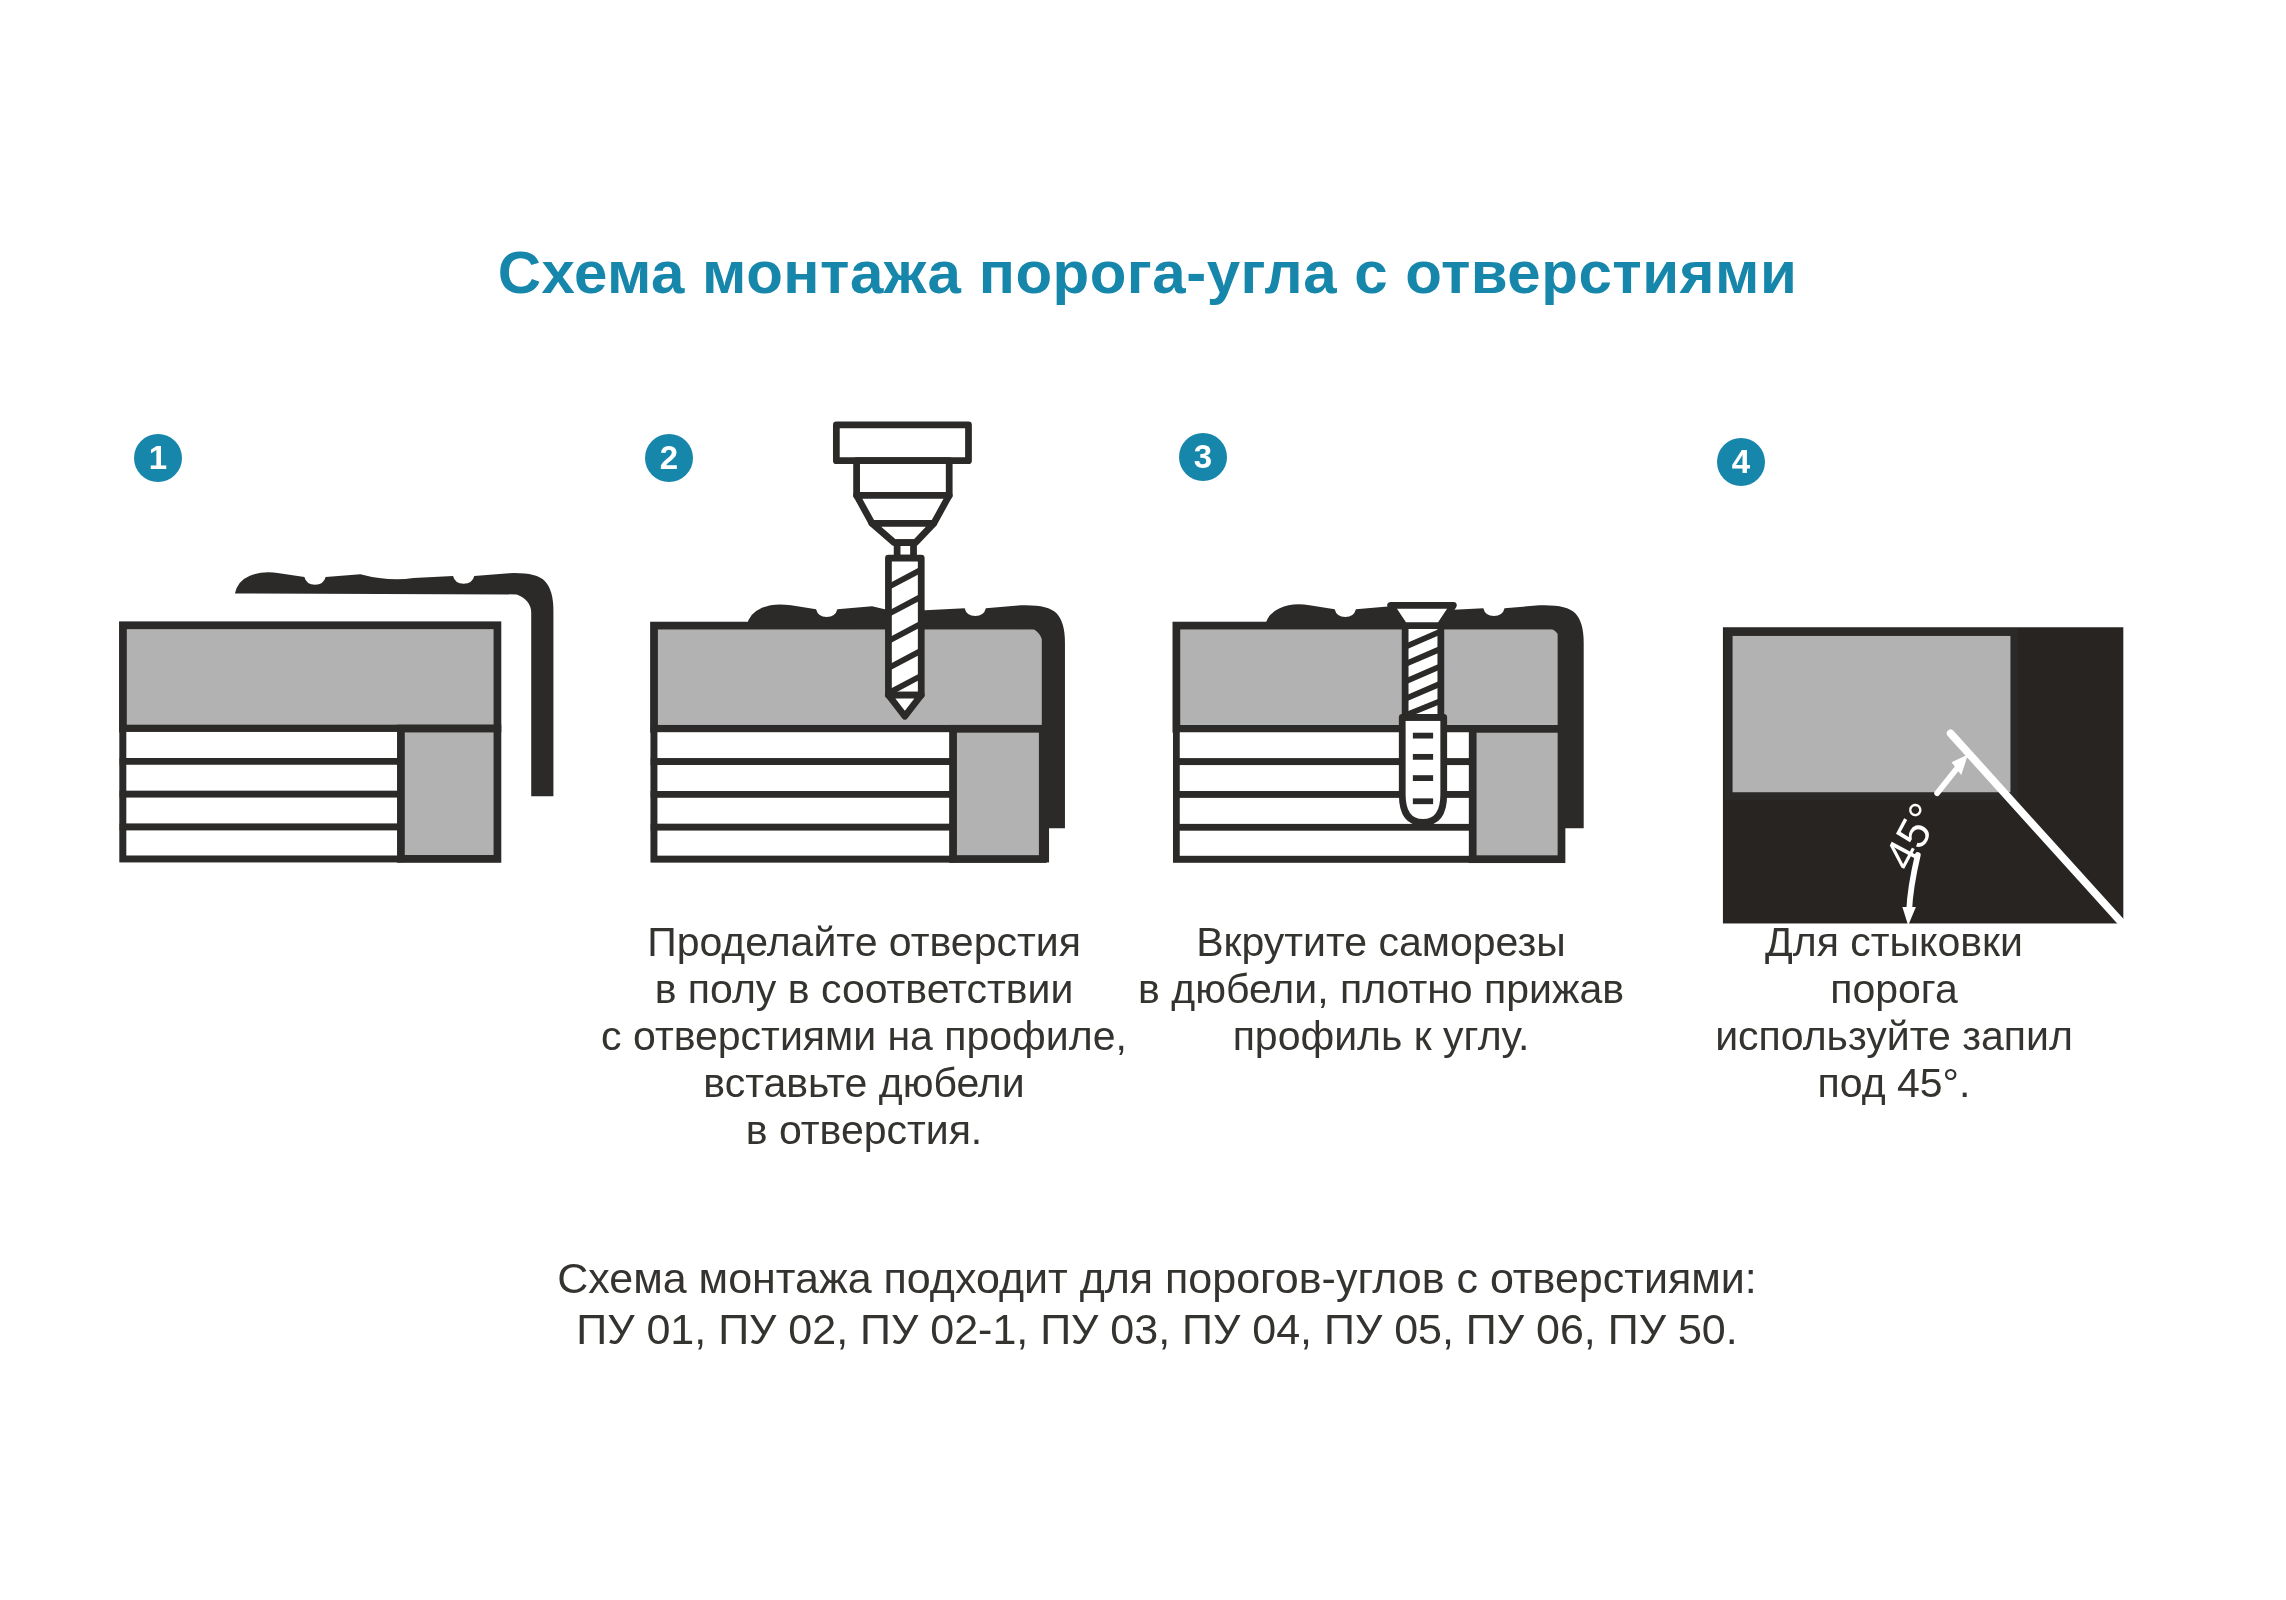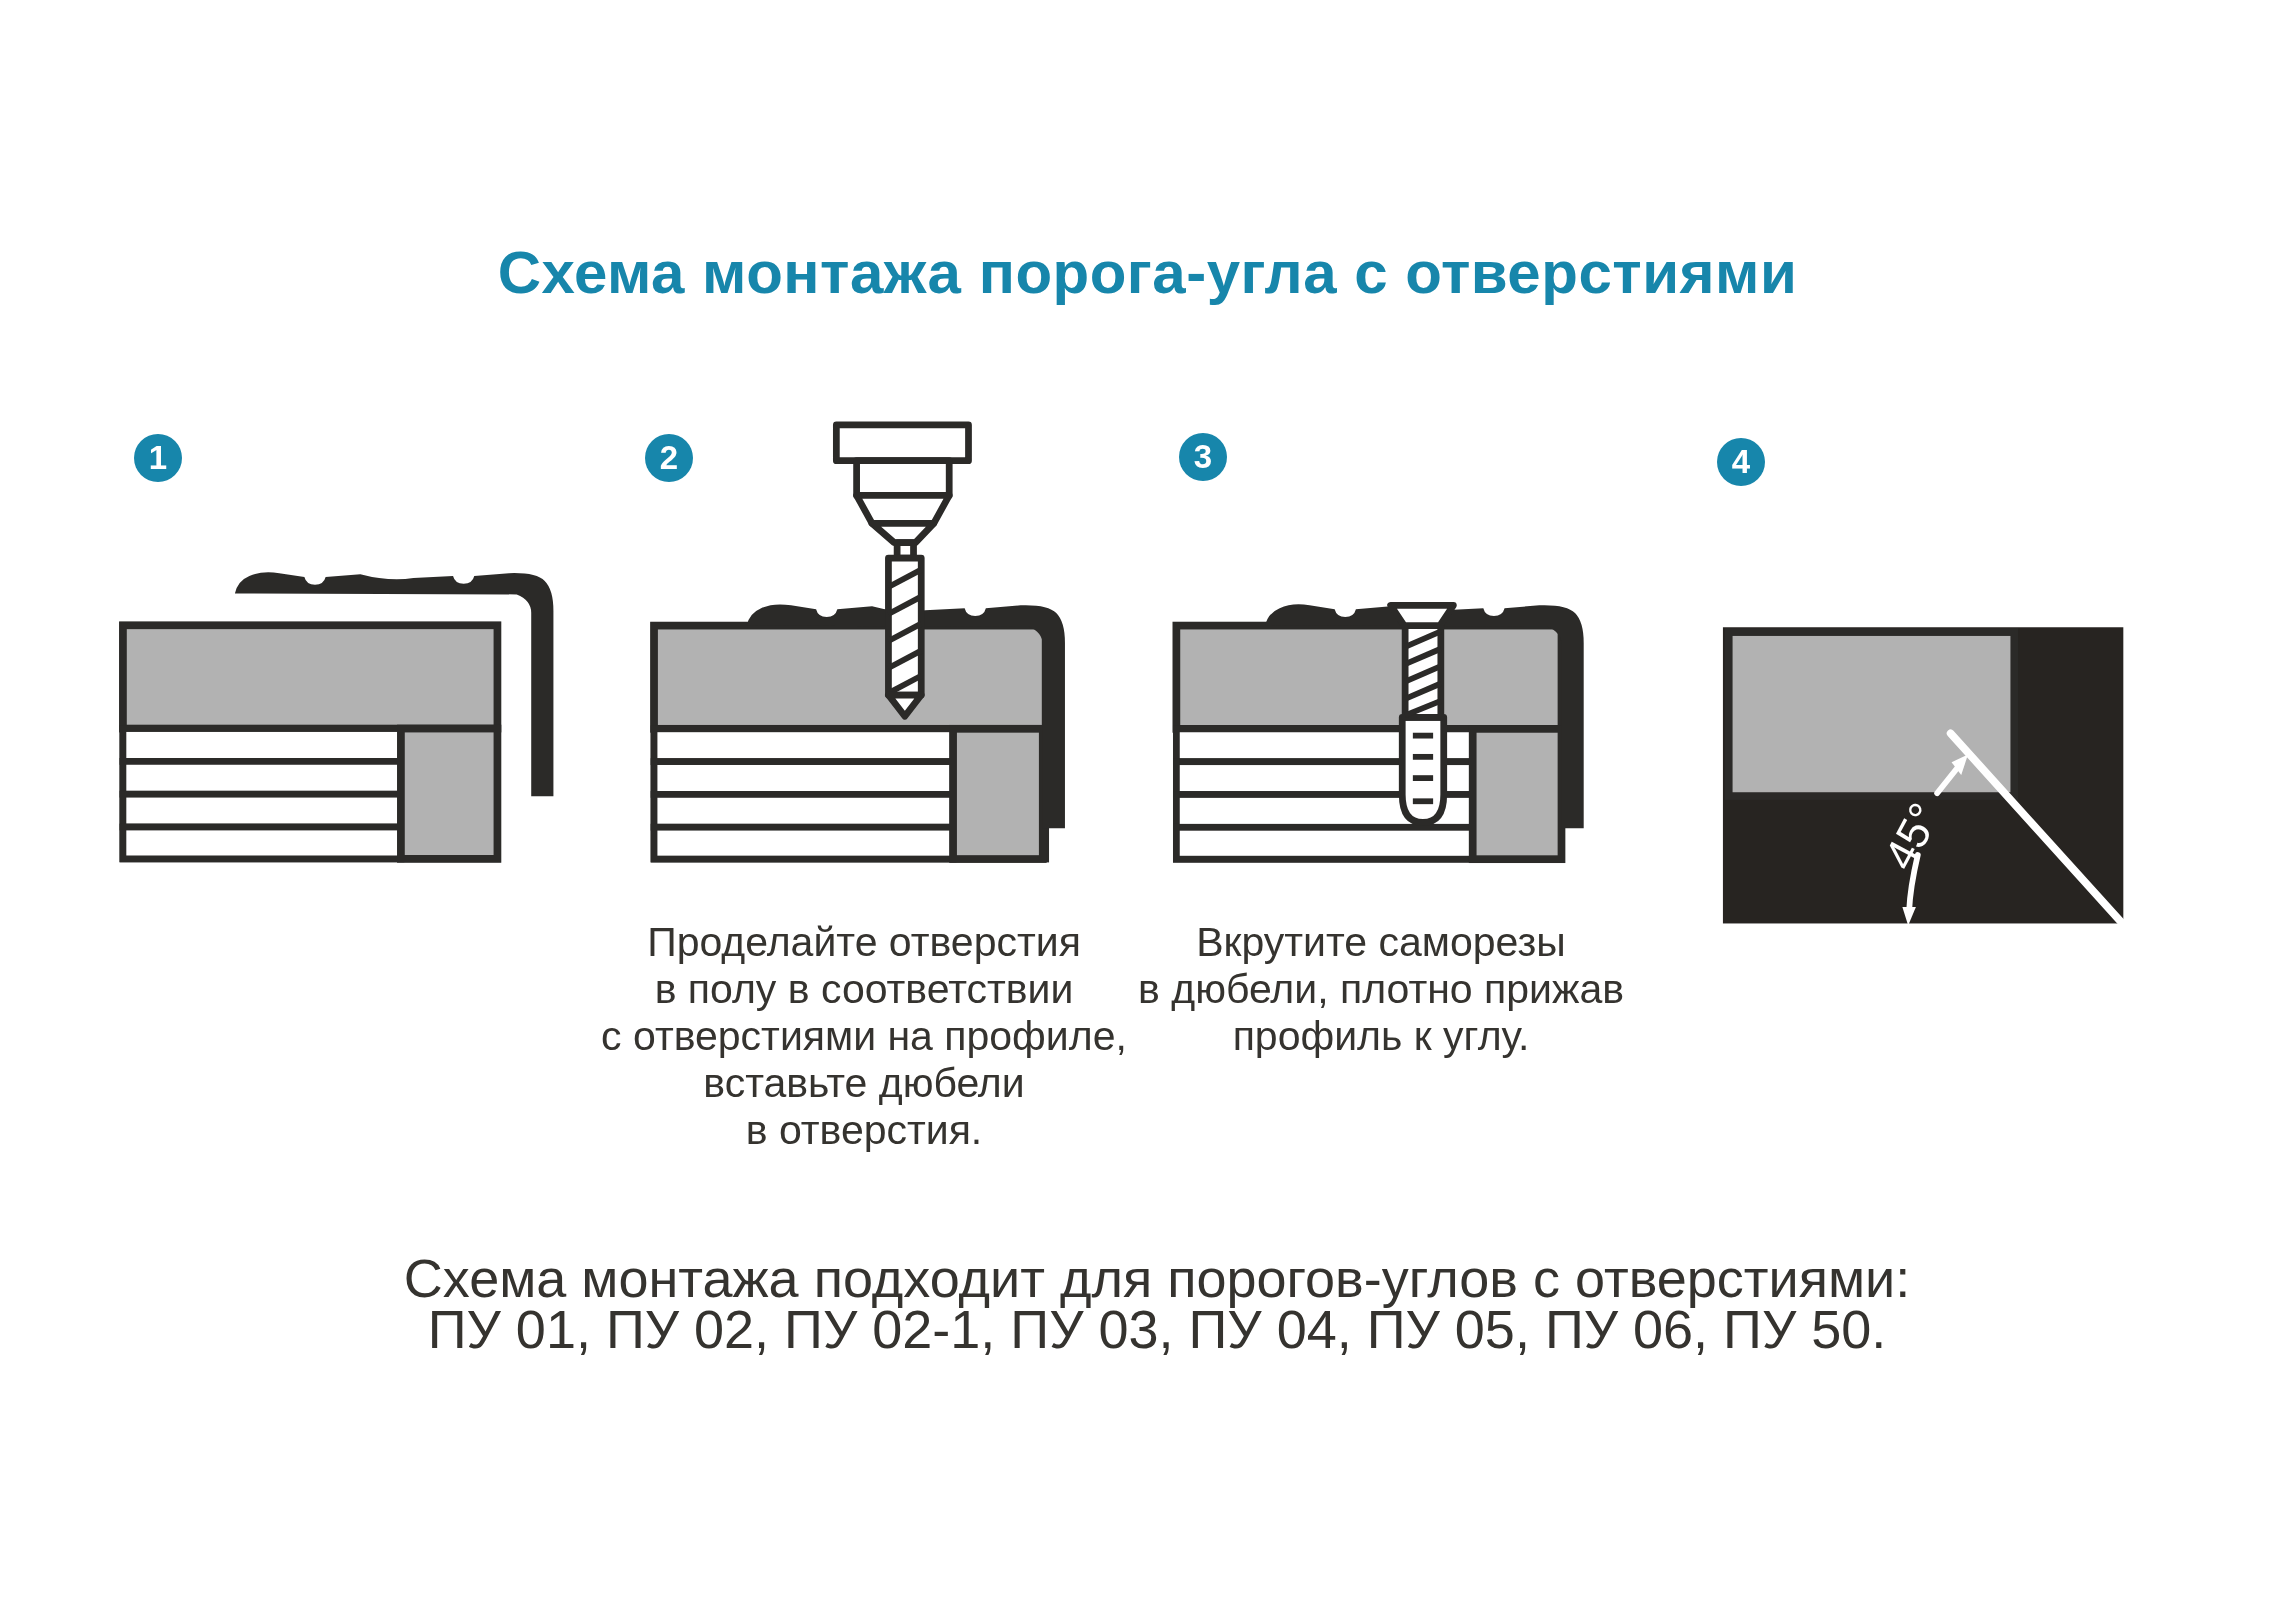--- a/index.html
+++ b/index.html
@@ -24,21 +24,21 @@
     text-align:center;line-height:48px;
   }
   .panel{position:absolute;}
   .caption{
     position:absolute;top:919px;transform:translateX(-50%);
     color:var(--text);font-size:41px;line-height:47px;text-align:center;
     white-space:pre-line;
   }
   .footer{
     position:absolute;left:0;right:0;top:1253px;text-align:center;
-    color:var(--text);font-size:54px;line-height:51px;padding-left:28px;
+    color:var(--text);font-size:43px;line-height:51px;padding-left:28px;
   }
   
   .dk{fill:var(--dark);}
   .dk2{fill:var(--dark2);}
   .gy{fill:var(--gray);stroke:var(--dark);stroke-width:8;}
   .whbox{fill:#fff;stroke:var(--dark);stroke-width:7;}
   .tool{fill:#fff;stroke:var(--dark);stroke-width:7;stroke-linejoin:round;}
   .hatch{stroke:var(--dark);stroke-width:6;fill:none;}
   .wline{stroke:#fff;stroke-width:8;fill:none;stroke-linecap:round;}
   .wthin{stroke:#fff;stroke-width:6;fill:none;stroke-linecap:round;}
@@ -157,20 +157,22 @@
   </svg>
 
   <div class="caption" style="left:1381px;">Вкрутите саморезы
 в дюбели, плотно прижав
 профиль к углу.</div>
   <div class="caption" style="left:864px;">Проделайте отверстия
 в полу в соответствии
 с отверстиями на профиле,
 вставьте дюбели
 в отверстия.</div>
+  <div class="caption" style="left:1894px;">Для стыковки порога
+используйте запил под 45°.</div>
 
   <div class="footer">
     <div>Схема монтажа подходит для порогов-углов с отверстиями:</div>
     <div>ПУ 01, ПУ 02, ПУ 02-1, ПУ 03, ПУ 04, ПУ 05, ПУ 06, ПУ 50.</div>
   </div>
 
 </div>
 
 
 </body></html>

